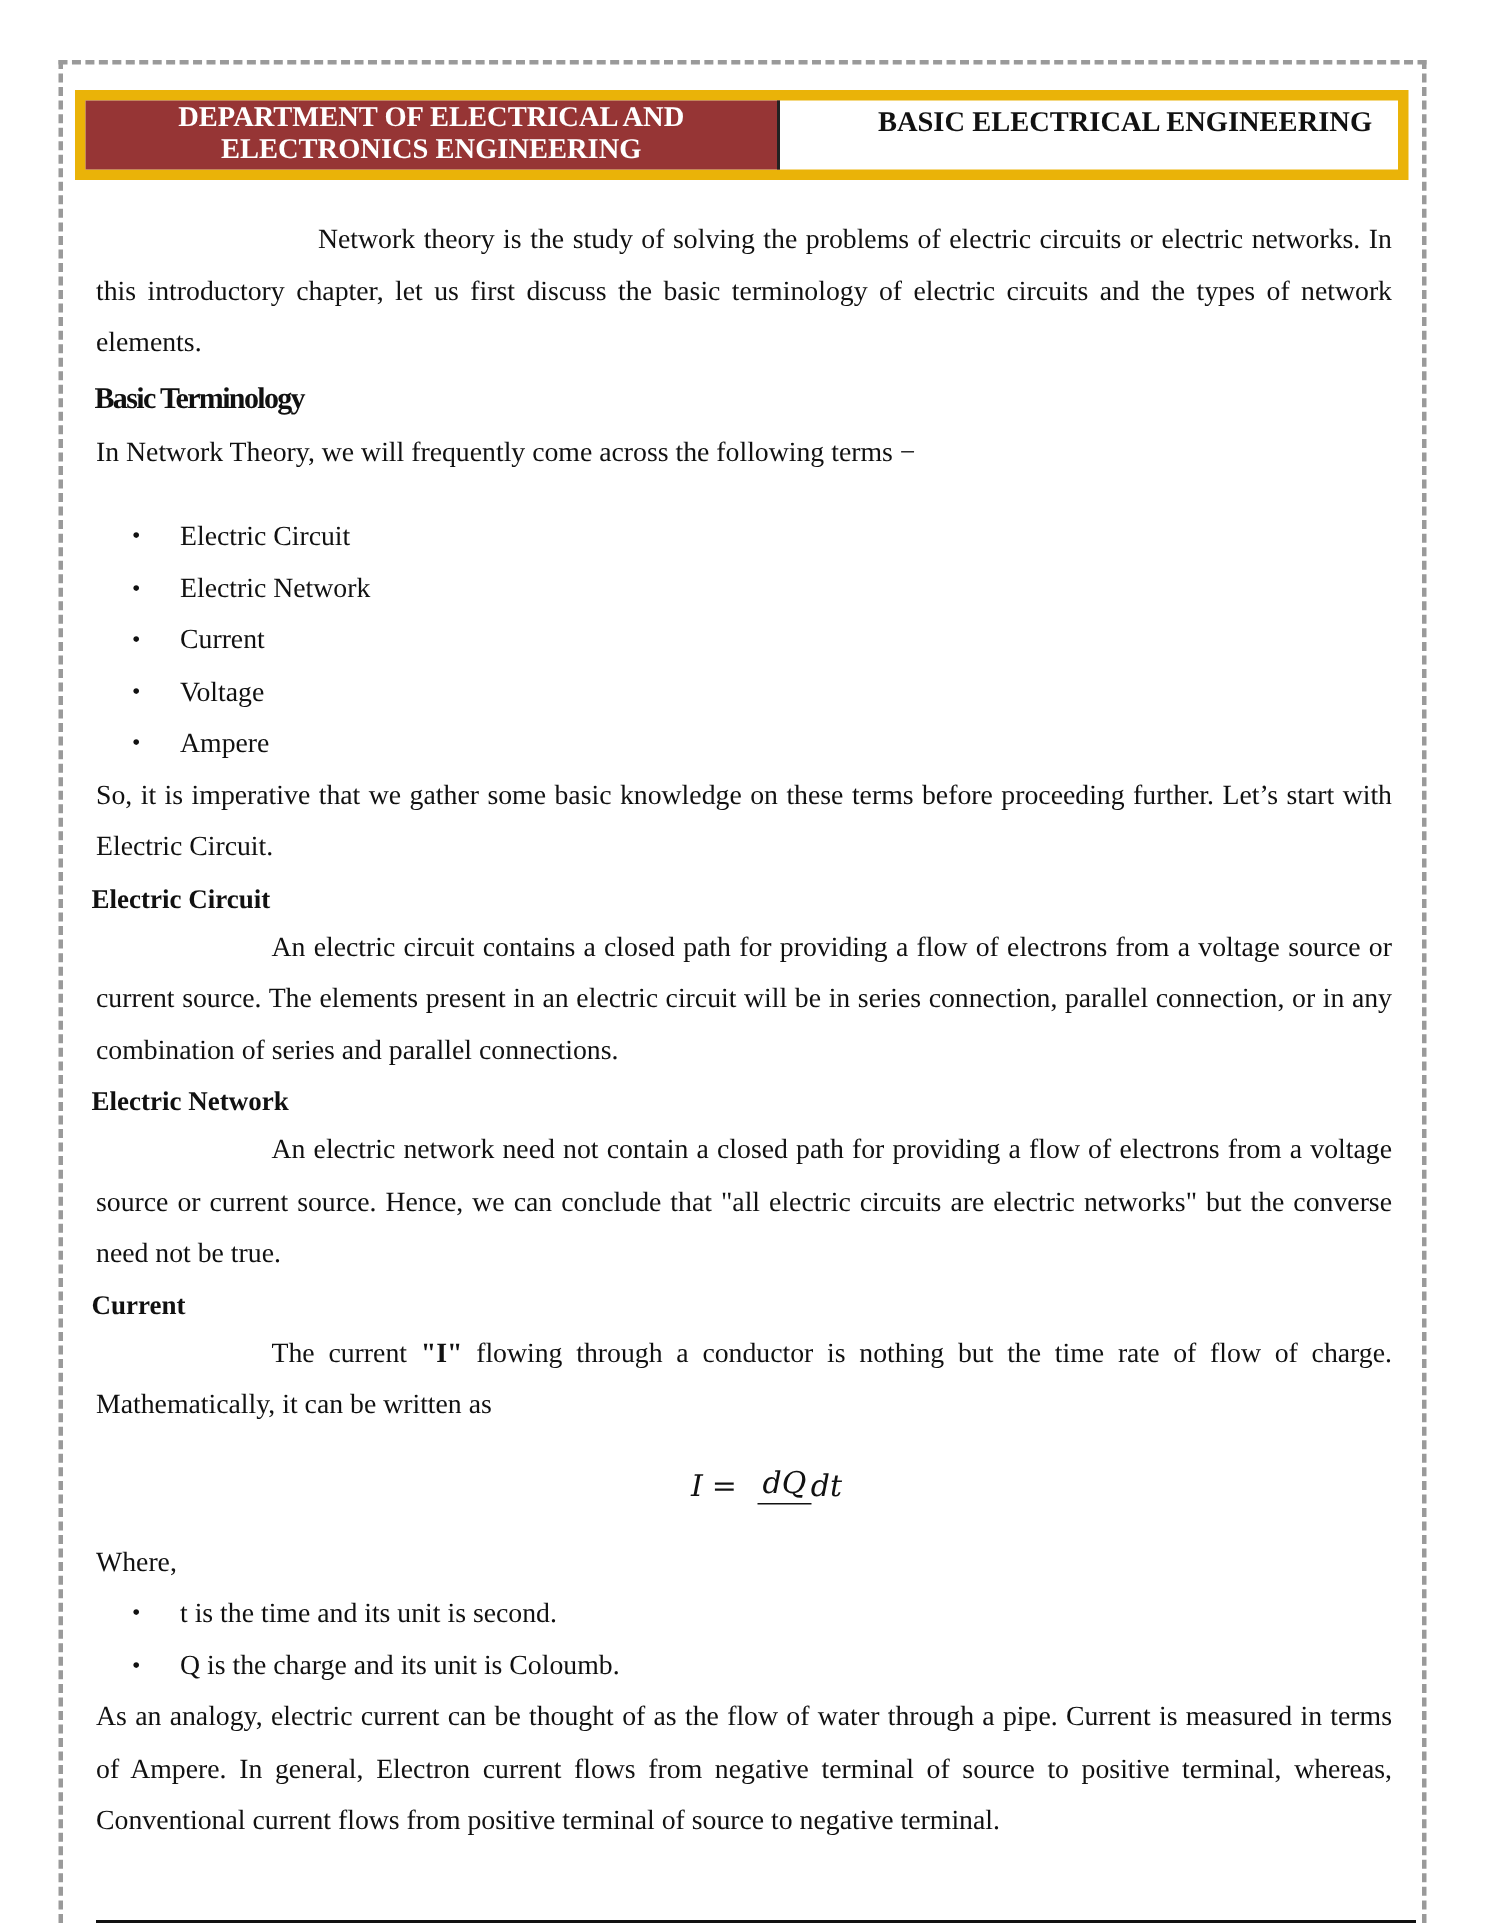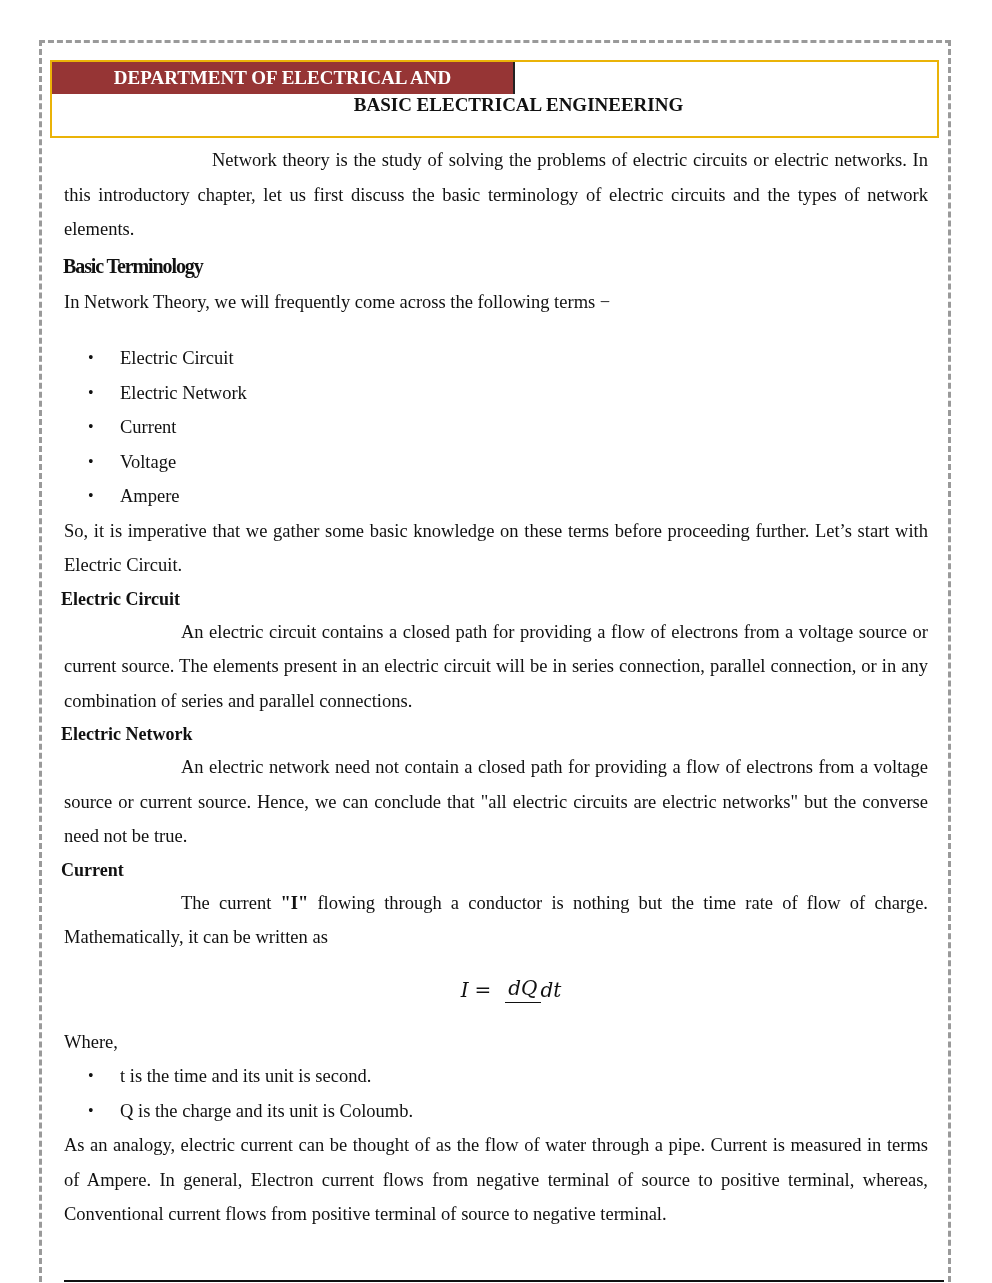--- a/index.html
+++ b/index.html
@@ -4,22 +4,22 @@
 <style>
   html, body { margin: 0; padding: 0; background: #ffffff; }
   body { width: 992px; height: 1283px; position: relative; overflow: hidden;
          font-family: "Liberation Serif", "DejaVu Serif", serif; color: #111; }
   .page-border {
     position: absolute; left: 39px; top: 40px; width: 912px; height: 1260px;
     border-left: 3px dashed #9a9a9a; border-top: 3px dashed #9a9a9a; border-right: 3px dashed #9a9a9a;
     box-sizing: border-box;
   }
   .header-box {
-    position: absolute; left: 50px; top: 60px; width: 889px; height: 78px;
-    border: 2px solid #eab308; box-sizing: border-box; display: flex; flex-direction: column;
+    position: absolute; left: 50px; top: 60px; width: 889px; height: 60px;
+    border: 7px solid #eab308; box-sizing: border-box; display: flex;
   }
   .header-dept {
     width: 463px; height: 100%; background: #963535; color: #fff;
     font-weight: bold; font-size: 19px; line-height: 21px; text-align: center;
     display: flex; flex-direction: column; justify-content: center;
     border-right: 2px solid #222; box-sizing: border-box; padding-bottom: 2px;
   }
   .header-course {
     flex: 1; display: flex; align-items: flex-end; justify-content: center;
     font-weight: bold; font-size: 19px; padding-bottom: 20px; box-sizing: border-box; margin-left: 48px;
@@ -46,20 +46,21 @@
   .spacer { height: 22px; }
 </style>
 </head>
 <body>
 
 <div class="page-border"></div>
 
 <div class="header-box">
   <div class="header-dept">
     <span>DEPARTMENT OF ELECTRICAL AND</span>
+    <span>ELECTRONICS ENGINEERING</span>
   </div>
   <div class="header-course">BASIC ELECTRICAL ENGINEERING</div>
 </div>
 
 <div class="content">
   <p class="indent">Network theory is the study of solving the problems of electric circuits or electric networks. In this introductory chapter, let us first discuss the basic terminology of electric circuits and the types of network elements.</p>
 
   <div class="sub-cond">Basic Terminology</div>
   <p>In Network Theory, we will frequently come across the following terms −</p>
   <div class="spacer"></div>

